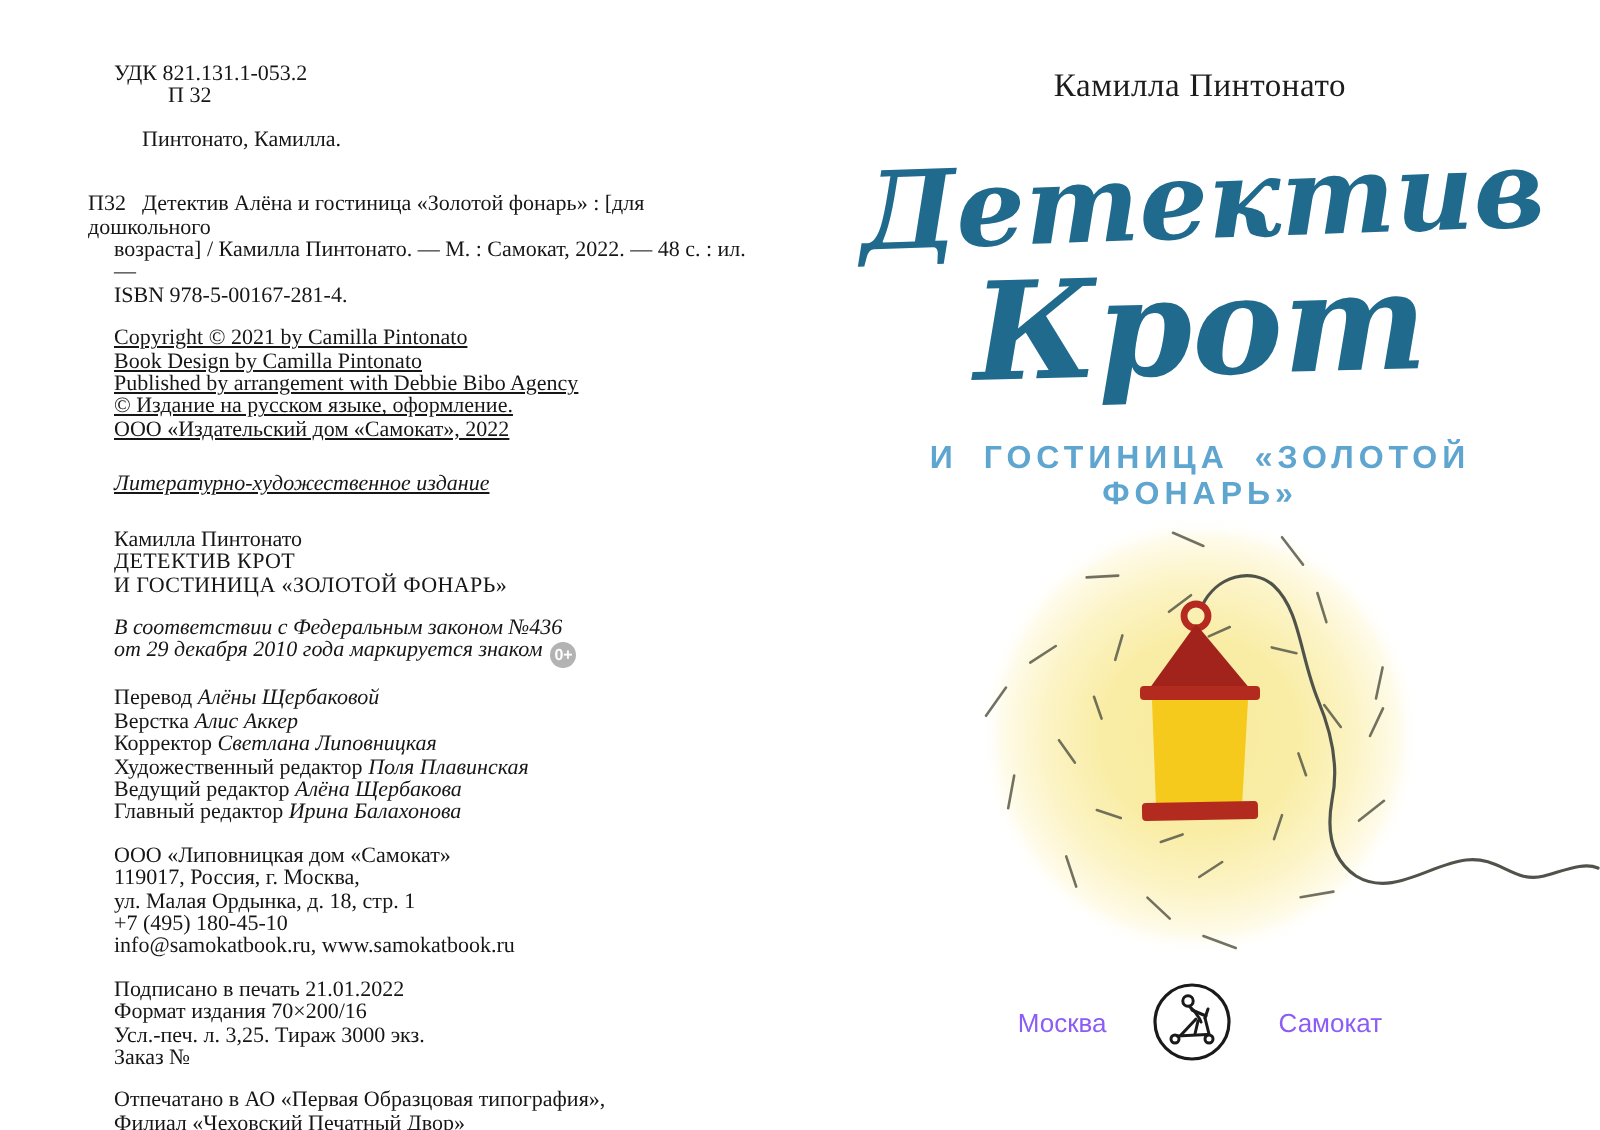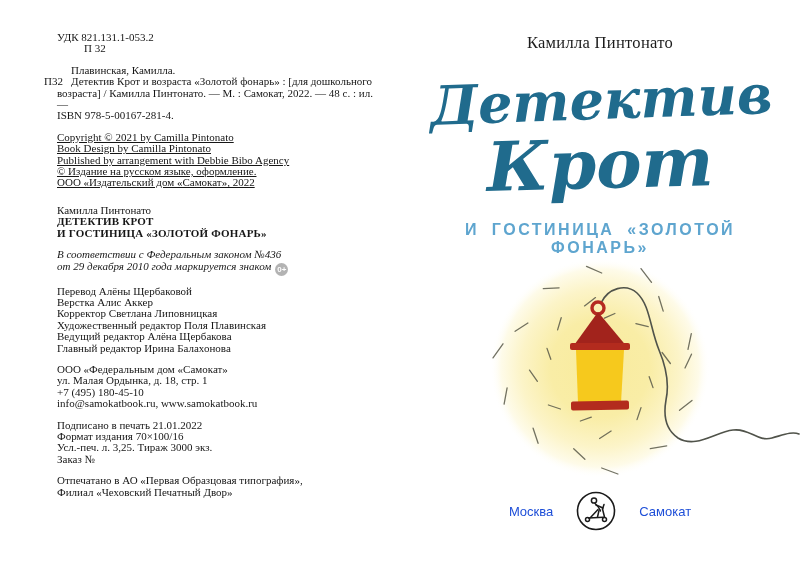--- a/index.html
+++ b/index.html
@@ -11,30 +11,30 @@
   
   .left-col{
     position:absolute;left:57px;top:32px;width:322px;
     font-size:11px;line-height:11.4px;
   }
   .blk{margin-bottom:10px;}
   .blk.gap-lg{margin-bottom:16px;text-decoration:underline;}
   .indent1{padding-left:27px;}
   .indent2{padding-left:14px;}
   .hang{margin-left:-13px;}
-  .hang .code{display:inline-block;width:27px;}
+  .hang .code{display:inline-block;width:27px;margin-top:21px;}
   .it{font-style:italic;}
-  .caps-bold{font-weight:bold;letter-spacing:.2px;}
+  .caps-bold{font-weight:normal;letter-spacing:.2px;}
   .age-badge{
     display:inline-block;width:13px;height:13px;border-radius:50%;
     background:#b3b3b3;color:#ffffff;font-family:"Liberation Sans",sans-serif;
     font-size:8px;font-weight:bold;line-height:13px;text-align:center;
     vertical-align:-2px;margin-left:4px;font-style:normal;
   }
-  .staff-row .name{}
+  .staff-row .name{font-style:italic;}
   
   .author{
     position:absolute;left:450px;top:33px;width:300px;text-align:center;
     font-size:16.5px;color:#1c1c1c;letter-spacing:.3px;
   }
   .title-script{
     position:absolute;left:430px;width:340px;text-align:center;
     font-family:"DejaVu Serif", serif;font-style:italic;font-weight:bold;
     color:#206b8d;
   }
@@ -43,50 +43,51 @@
   .subtitle{
     position:absolute;left:420px;top:221px;width:360px;text-align:center;
     font-family:"Liberation Sans",sans-serif;font-weight:bold;
     font-size:16px;letter-spacing:2.5px;word-spacing:6px;color:#5ea5cf;
   }
   .illustration{position:absolute;left:440px;top:248px;}
   
   .imprint-row{
     position:absolute;left:450px;top:490px;width:300px;
     display:flex;justify-content:center;align-items:center;gap:22px;
-    font-family:"Liberation Sans",sans-serif;font-size:13px;color:#1d4ed8;
+    font-family:"Liberation Sans",sans-serif;font-size:13px;color:#8b5cf6;
   }
 </style>
 </head>
 <body>
 
 <div class="left-col">
 
   <div class="blk">
     <div>УДК 821.131.1-053.2</div>
     <div class="indent1">П 32</div>
   </div>
 
   <div class="blk">
-    <div class="indent2">Плавинская, Камилла.</div>
+    <div class="indent2">Пинтонато, Камилла.</div>
     <div class="hang">
-      <span class="code">П32</span><span>Детектив Крот и возраста «Золотой фонарь» : [для дошкольного</span>
+      <span class="code">П32</span><span>Детектив Алёна и гостиница «Золотой фонарь» : [для дошкольного</span>
     </div>
     <div>возраста] / Камилла Пинтонато. — М. : Самокат, 2022. — 48 с. : ил. —</div>
     <div>ISBN 978-5-00167-281-4.</div>
   </div>
 
   <div class="blk gap-lg">
     <div>Copyright © 2021 by Camilla Pintonato</div>
     <div>Book Design by Camilla Pintonato</div>
     <div>Published by arrangement with Debbie Bibo Agency</div>
     <div>© Издание на русском языке, оформление.</div>
     <div>ООО «Издательский дом «Самокат», 2022</div>
   </div>
 
+  <div class="blk gap-lg it">Литературно-художественное издание</div>
 
   <div class="blk">
     <div>Камилла Пинтонато</div>
     <div class="caps-bold">ДЕТЕКТИВ КРОТ</div>
     <div class="caps-bold">И ГОСТИНИЦА «ЗОЛОТОЙ ФОНАРЬ»</div>
   </div>
 
   <div class="blk it">
     <div>В соответствии с Федеральным законом №436</div>
     <div><span>от 29 декабря 2010 года маркируется знаком</span><span class="age-badge">0+</span></div>
@@ -95,29 +96,30 @@
   <div class="blk">
     <div class="staff-row"><span>Перевод</span> <span class="name">Алёны Щербаковой</span></div>
     <div class="staff-row"><span>Верстка</span> <span class="name">Алис Аккер</span></div>
     <div class="staff-row"><span>Корректор</span> <span class="name">Светлана Липовницкая</span></div>
     <div class="staff-row"><span>Художественный редактор</span> <span class="name">Поля Плавинская</span></div>
     <div class="staff-row"><span>Ведущий редактор</span> <span class="name">Алёна Щербакова</span></div>
     <div class="staff-row"><span>Главный редактор</span> <span class="name">Ирина Балахонова</span></div>
   </div>
 
   <div class="blk">
-    <div>ООО «Федеральным дом «Самокат»</div>
+    <div>ООО «Липовницкая дом «Самокат»</div>
+    <div>119017, Россия, г. Москва,</div>
     <div>ул. Малая Ордынка, д. 18, стр. 1</div>
     <div>+7 (495) 180-45-10</div>
     <div>info@samokatbook.ru, www.samokatbook.ru</div>
   </div>
 
   <div class="blk">
     <div>Подписано в печать 21.01.2022</div>
-    <div>Формат издания 70×100/16</div>
+    <div>Формат издания 70×200/16</div>
     <div>Усл.-печ. л. 3,25. Тираж 3000 экз.</div>
     <div>Заказ №</div>
   </div>
 
   <div class="blk">
     <div>Отпечатано в АО «Первая Образцовая типография»,</div>
     <div>Филиал «Чеховский Печатный Двор»</div>
 
   </div>
 

